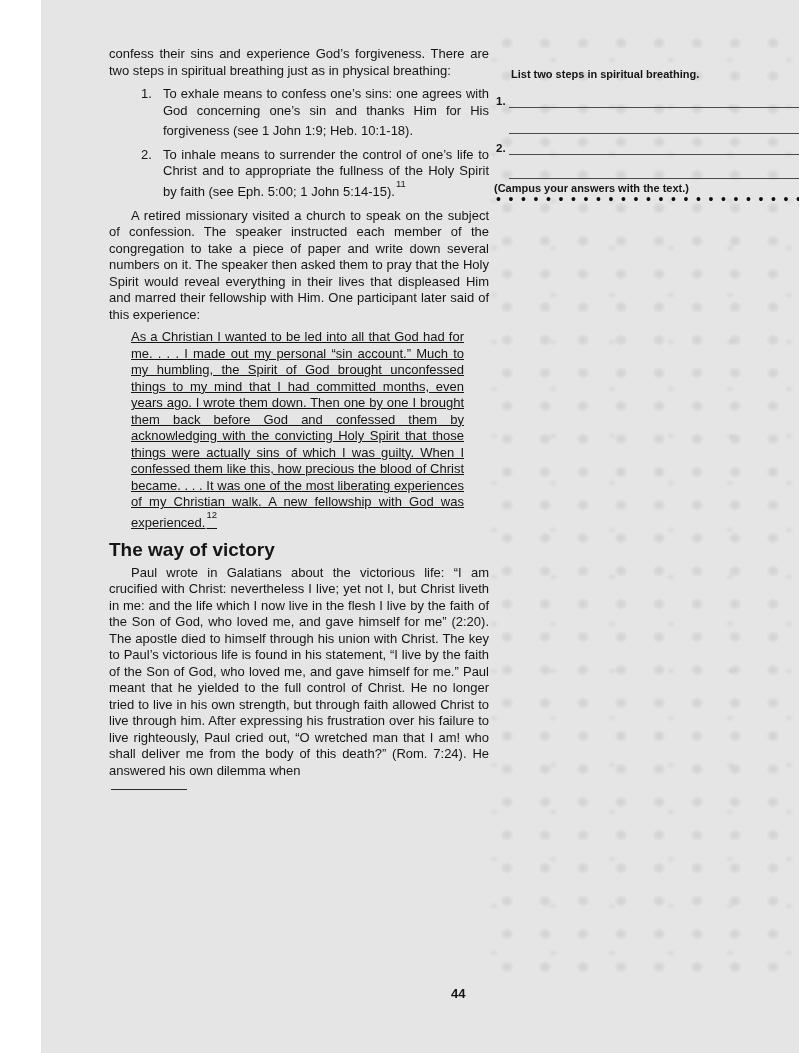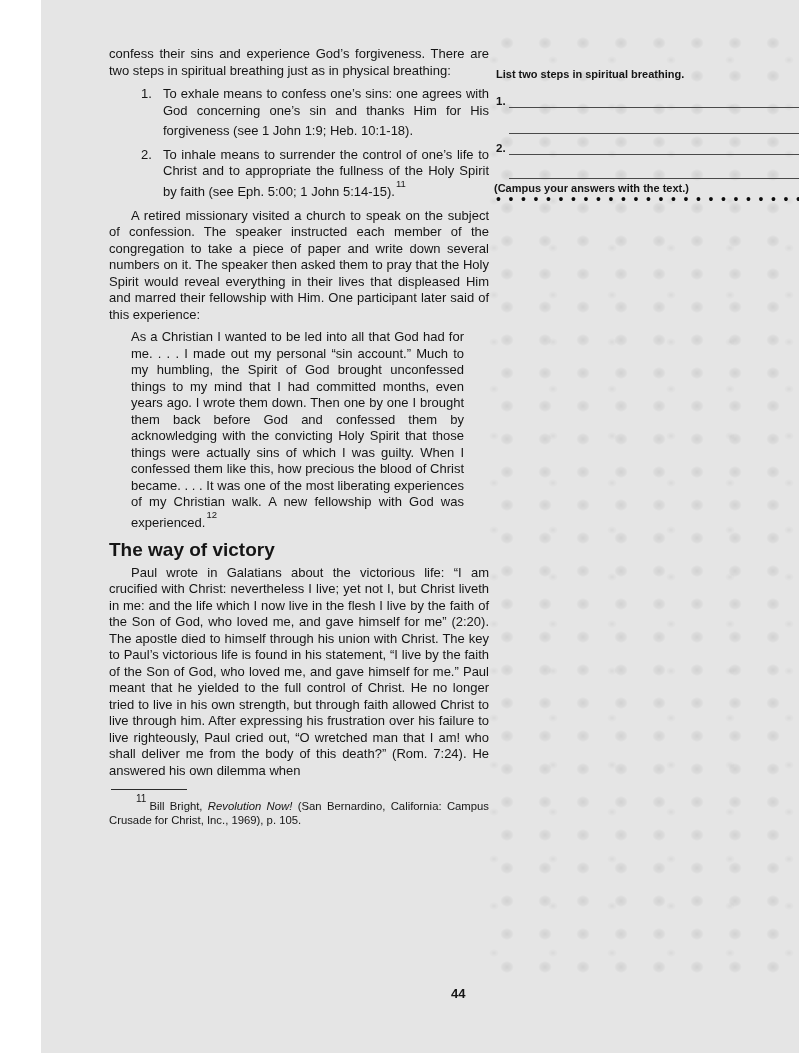--- a/index.html
+++ b/index.html
@@ -27,35 +27,35 @@
     font-size:13px;line-height:16.5px;
     text-align:justify;
     z-index:1;
   }
   .para{margin:0;}
   .para.indent{text-indent:22px;}
   .step{display:flex;margin:7px 0 0 32px;}
   .step-marker{flex:none;width:22px;}
   .step-text{flex:1;text-align:justify;}
   .fn-ref{font-size:9.5px;position:relative;top:-4px;margin-left:1px;}
-  .quote{margin:6px 25px 0 22px;text-align:justify;}
+  .quote{margin:6px 25px 0 22px;text-align:justify;text-decoration:underline;}
   .heading{font-weight:bold;font-size:19px;margin:11px 0 6px 0;}
   .fn-rule{width:76px;border-top:1.5px solid #2a2a2a;margin:10px 0 5px 2px;}
   .footnote{
     margin:4px 0 0 0;font-size:11.3px;line-height:14.2px;
     text-align:justify;text-indent:26px;
   }
   .footnote .fn-ref{font-size:10px;top:-3px;margin-right:3px;}
   .fn-title{font-style:italic;}
   
   .sidebar{
     position:absolute;left:455px;top:62px;width:315px;height:160px;
     z-index:1;font-size:11px;line-height:13px;font-weight:bold;
   }
-  .sb-prompt{position:absolute;left:0;top:6px;}
+  .sb-prompt{position:absolute;left:15px;top:6px;}
   .blank-row{position:absolute;left:0;right:2px;display:flex;align-items:flex-end;}
   .blank-num{flex:none;width:13px;font-size:11.5px;}
   .blank-line{flex:1;height:13px;border-bottom:1.5px solid #4a4a4a;}
   .cont-line{position:absolute;left:13px;right:6px;height:13px;border-bottom:1.5px solid #4a4a4a;}
   .row-1{top:32px;}
   .cont-1{top:58px;}
   .row-2{top:79px;}
   .cont-2{top:103px;}
   .sb-compare{position:absolute;left:-2px;top:120px;}
   .sb-dots{
@@ -100,23 +100,20 @@
       <span>As a Christian I wanted to be led into all that God had for me. . . . I made out my personal “sin account.” Much to my humbling, the Spirit of God brought unconfessed things to my mind that I had committed months, even years ago. I wrote them down. Then one by one I brought them back before God and confessed them by acknowledging with the convicting Holy Spirit that those things were actually sins of which I was guilty. When I confessed them like this, how precious the blood of Christ became. . . . It was one of the most liberating experiences of my Christian walk. A new fellowship with God was experienced.</span><sup class="fn-ref">12</sup>
     </div>
 
     <h3 class="heading">The way of victory</h3>
 
 
     <p class="para indent" style="margin-top:0">Paul wrote in Galatians about the victorious life: “I am crucified with Christ: nevertheless I live; yet not I, but Christ liveth in me: and the life which I now live in the flesh I live by the faith of the Son of God, who loved me, and gave himself for me” (2:20). The apostle died to himself through his union with Christ. The key to Paul’s victorious life is found in his statement, “I live by the faith of the Son of God, who loved me, and gave himself for me.” Paul meant that he yielded to the full control of Christ. He no longer tried to live in his own strength, but through faith allowed Christ to live through him. After expressing his frustration over his failure to live righteously, Paul cried out, “O wretched man that I am! who shall deliver me from the body of this death?” (Rom. 7:24). He answered his own dilemma when</p>
 
     <div class="fn-rule"></div>
 
-    <p class="footnote">
-      <sup class="fn-ref">11</sup><span>Bill Bright, </span><span class="fn-title">Revolution Now!</span><span> (San Bernardino, California: Campus Crusade for Christ, Inc., 1969), p. 105.</span>
-    </p>
 
 
   </div>
 
   <div class="sidebar">
 
     <div class="sb-prompt">List two steps in spiritual breathing.</div>
 
     <div class="blank-row row-1">
       <span class="blank-num">1.</span>

